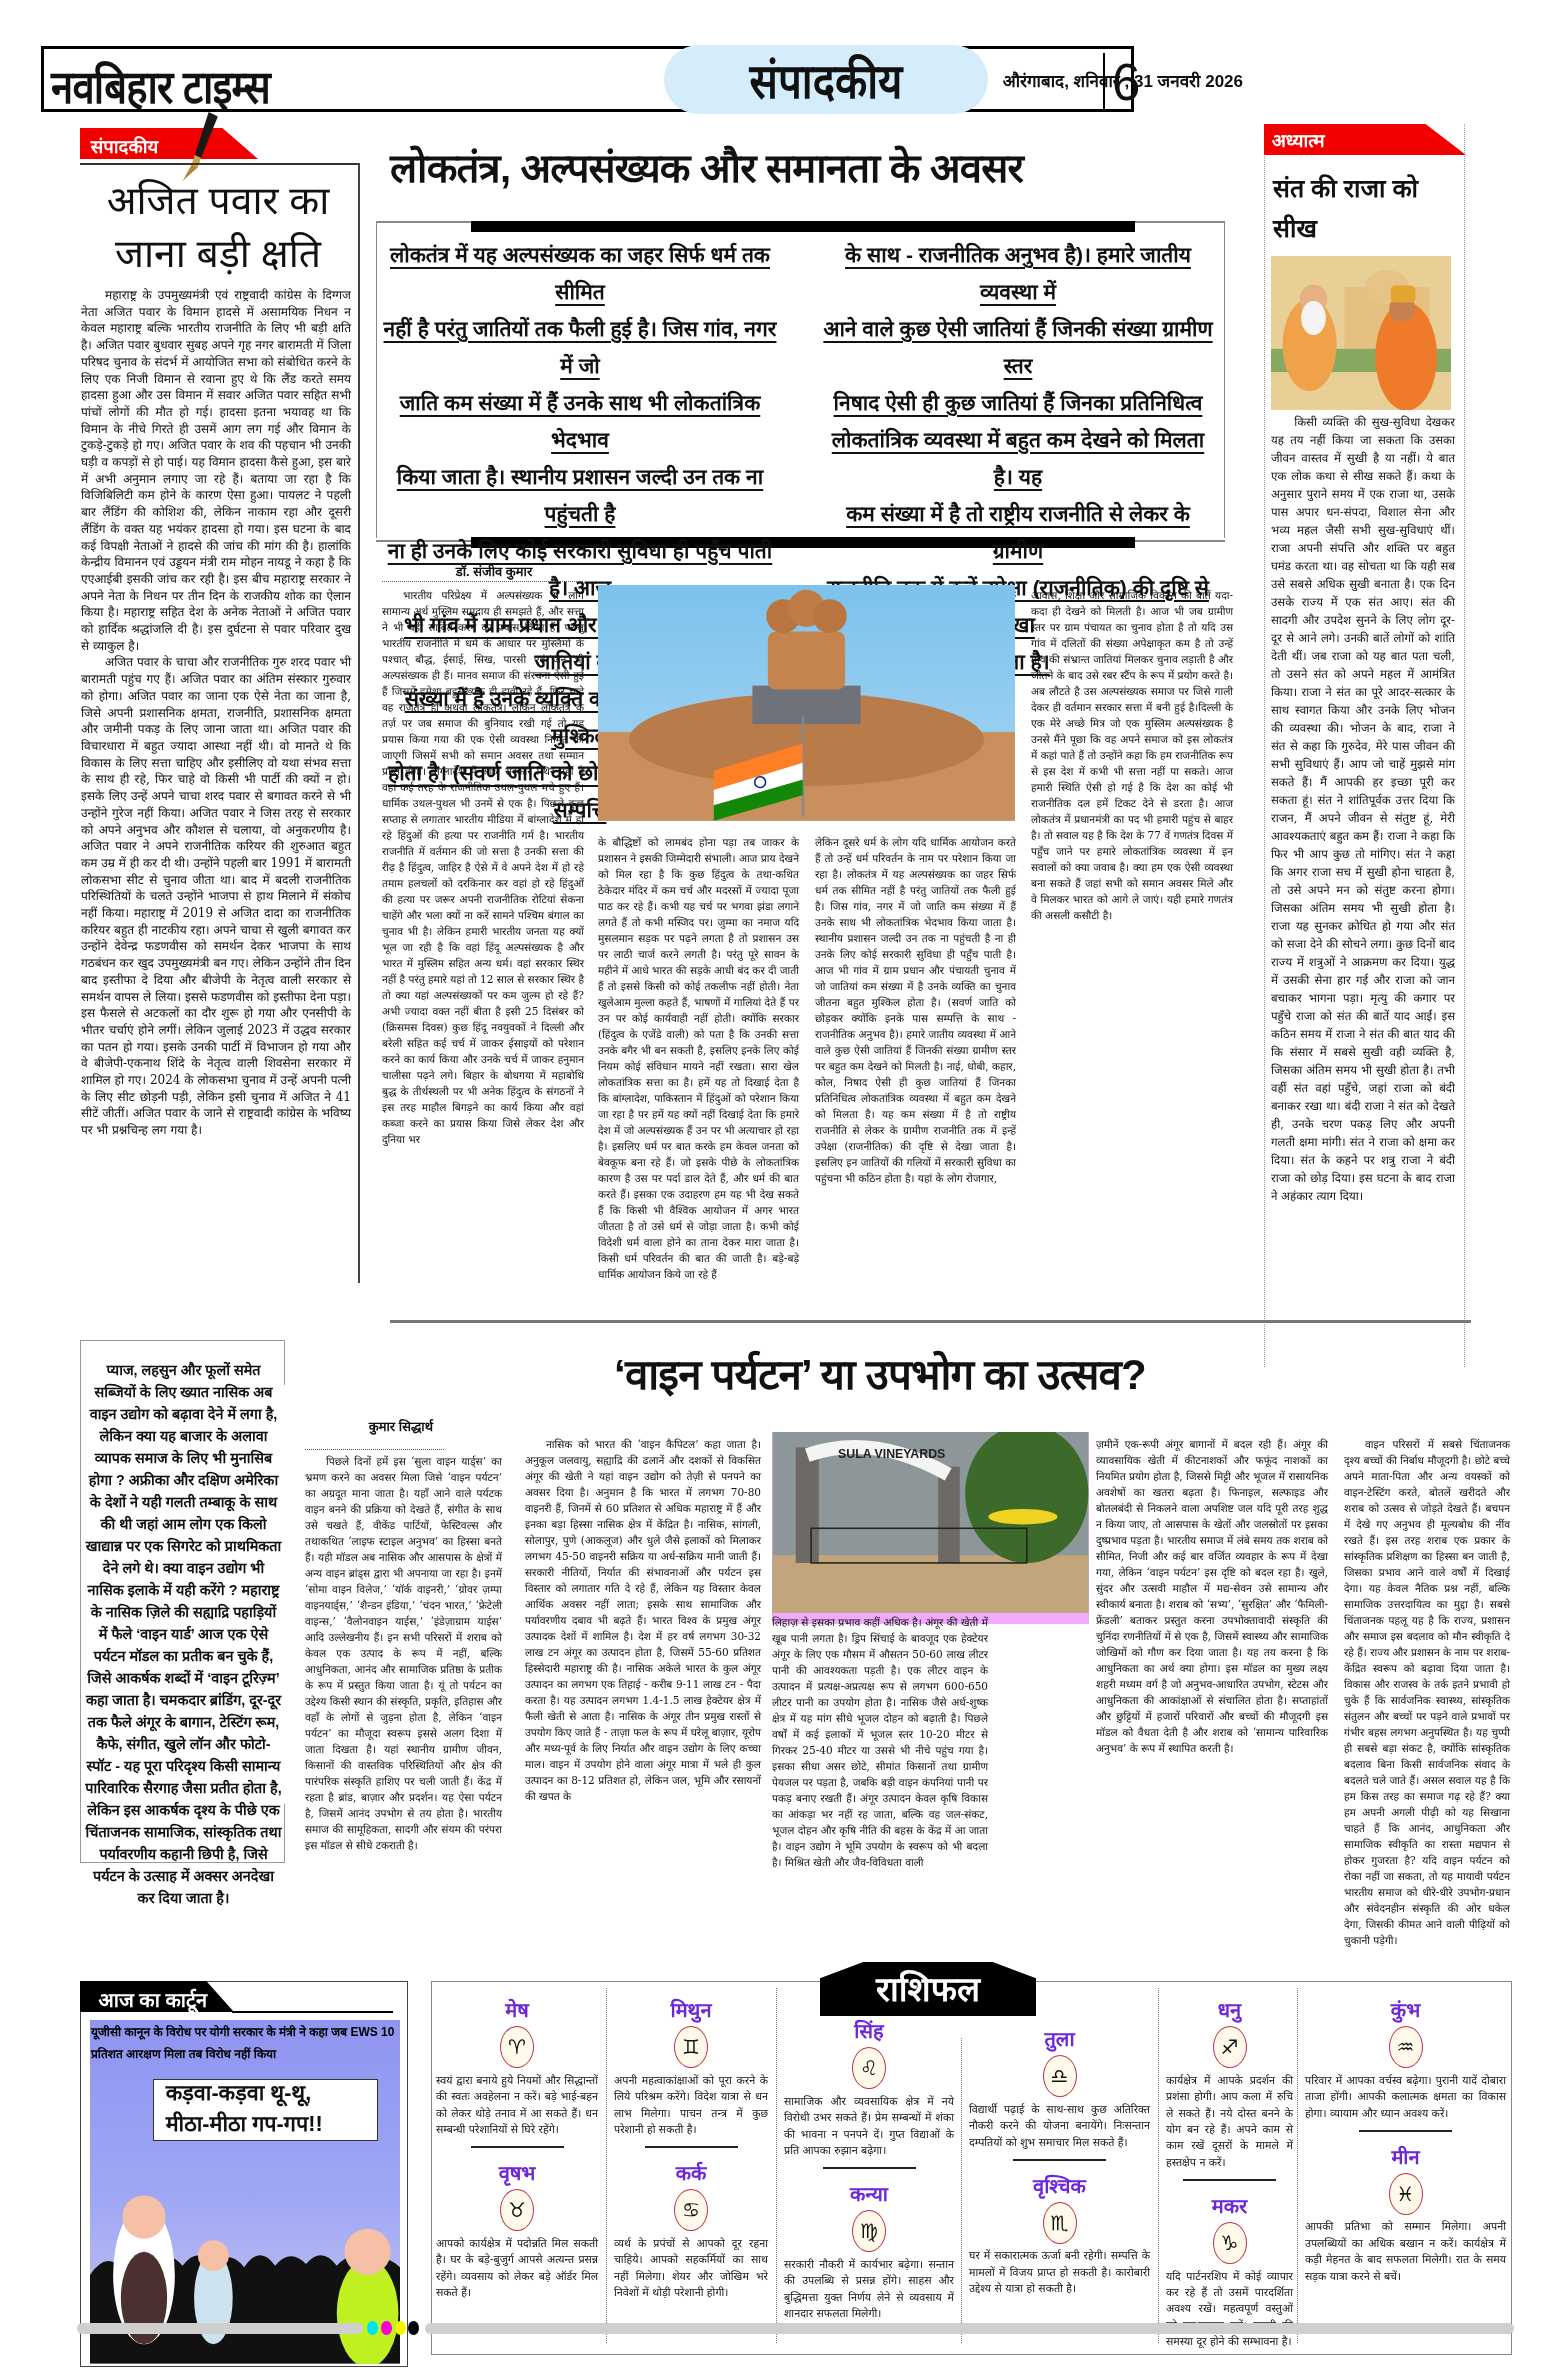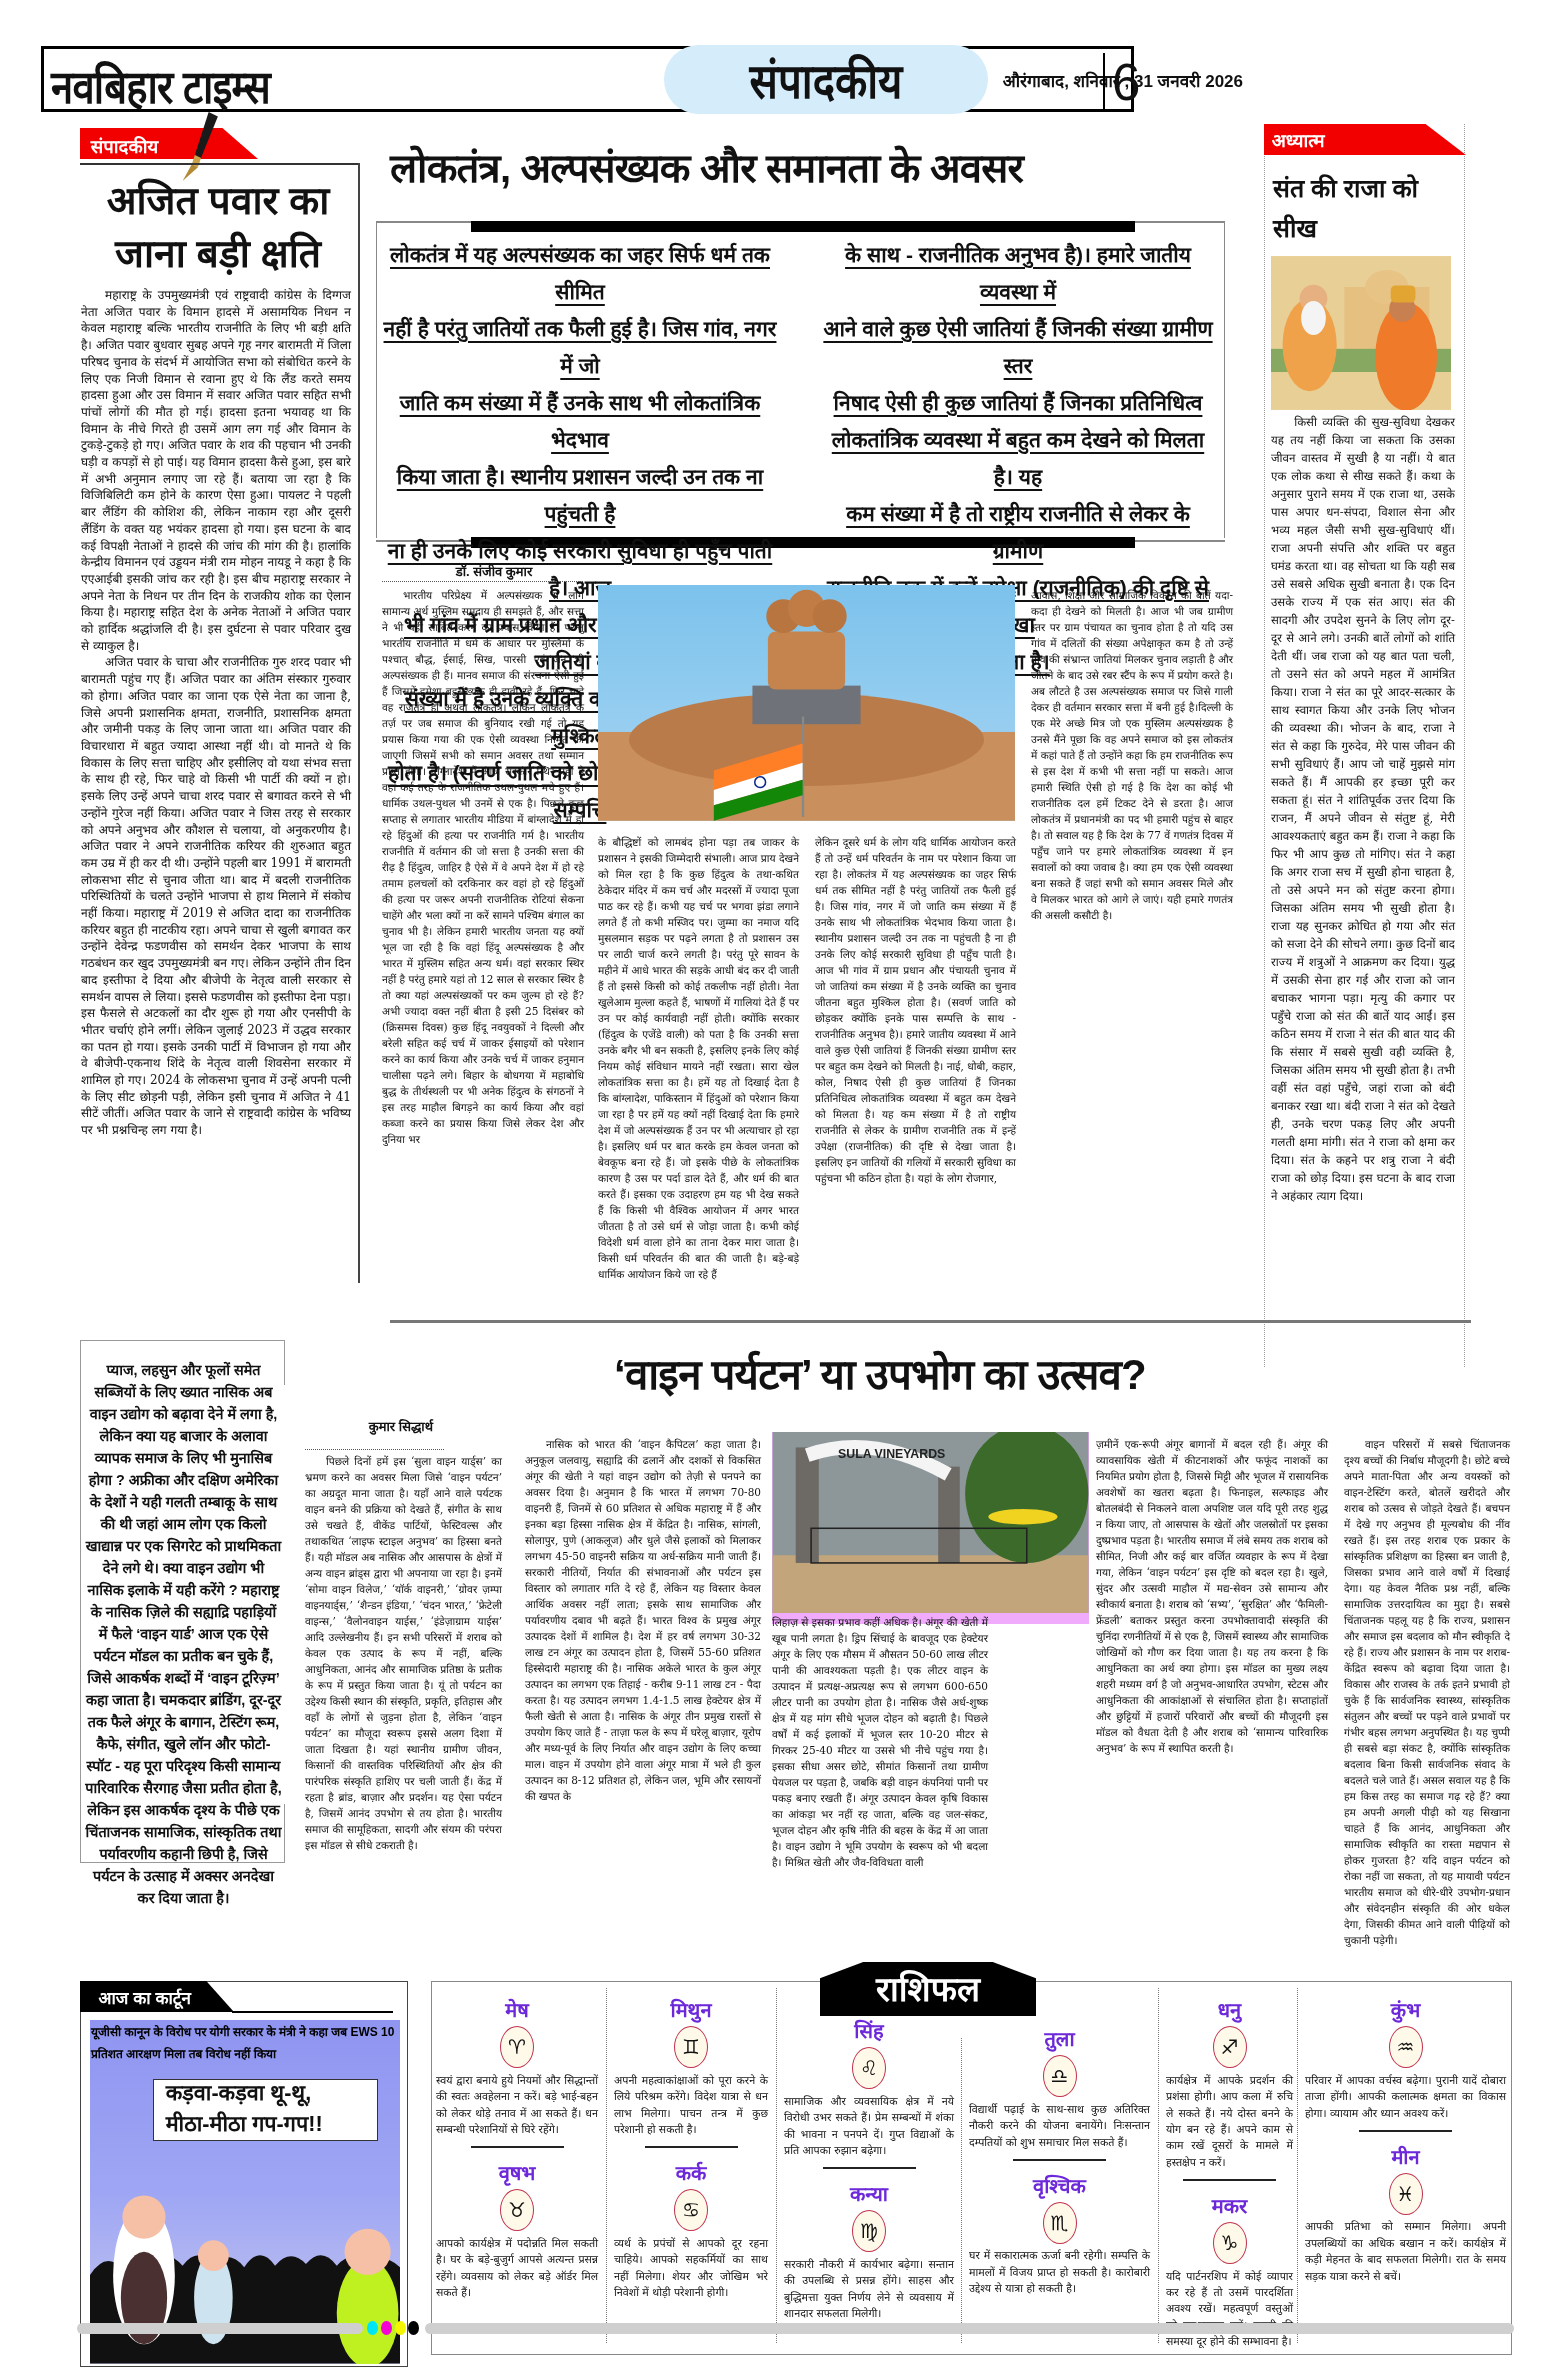--- a/index.html
+++ b/index.html
@@ -19,21 +19,21 @@
 
   
   .red-tag { background: #f20000; color: #fff; font-weight: 700; font-family: "Liberation Sans", sans-serif; clip-path: polygon(0 0, 80% 0, 100% 100%, 0 100%); padding: 3.1px 7.7px; }
   .black-tag { background: #000; color: #fff; font-weight: 700; font-family: "Liberation Sans", sans-serif; }
 
   
   #editorial-tag { left: 80px; top: 128px; width: 178px; height: 31px; font-size: 18.5px; padding: 4.6px 10.8px; }
   #pen-icon { left: 178px; top: 112px; width: 46px; height: 69px; }
   #editorial-rule { left: 80px; top: 163px; width: 278px; height: 1.5px; background: #333; }
   #editorial-vrule { left: 358px; top: 163px; width: 1.5px; height: 1120px; background: #444; }
-  #editorial-title { left: 85px; top: 174px; width: 266px; text-align: center; font-size: 39px; font-weight: 700; line-height: 53px; font-family: "Liberation Sans", sans-serif; }
+  #editorial-title { left: 85px; top: 174px; width: 266px; text-align: center; font-size: 39px; font-weight: 400; line-height: 53px; font-family: "Liberation Sans", sans-serif; }
   #editorial-body { left: 81px; top: 287px; width: 270px; font-size: 12px; line-height: 16.7px; text-align: justify; font-family: "DejaVu Serif", serif; }
   #editorial-body p { text-indent: 2em; }
 
   
   #main-headline { left: 390px; top: 139px; width: 849px; font-size: 40px; font-weight: 900; font-family: "Liberation Sans", sans-serif; letter-spacing: -0.8px; }
   #quote-box { left: 376px; top: 221px; width: 849px; height: 317px; border: 1.5px solid #888; border-top: none; border-bottom: none; }
   #quote-bar-top { left: 471px; top: 221px; width: 664px; height: 10.8px; background: #000; }
   #quote-bar-bottom { left: 471px; top: 537px; width: 664px; height: 10.8px; background: #000; }
   #quote-box-top { left: 376px; top: 221px; width: 95px; height: 1.5px; background: #888; }
   #quote-box-top2 { left: 1135px; top: 221px; width: 90px; height: 1.5px; background: #888; }
@@ -76,21 +76,21 @@
   #byline-2-rule { left: 305px; top: 1449px; width: 139px; border-bottom: 1.5px dotted #555; }
   #wine-col1 { left: 305px; top: 1453px; width: 197px; }
   #wine-col2 { left: 525px; top: 1436px; width: 239px; }
   #wine-col3 { left: 772px; top: 1614px; width: 216px; }
   #wine-col4 { left: 988px; top: 1622px; width: 220px; }
   #wine-col5 { left: 1220px; top: 1436px; width: 247px; }
   #photo-vineyard { left: 772px; top: 1432px; width: 317px; height: 192px; overflow: hidden; background: #f0abfc; }
 
   
   #cartoon-frame { left: 80px; top: 1981px; width: 328px; height: 386px; border: 1.5px solid #444; }
-  #cartoon-tag { left: 80px; top: 1981px; width: 154px; height: 31px; clip-path: polygon(0 0, 82% 0, 100% 100%, 0 100%); font-size: 17px; padding: 4.6px 18.5px; }
+  #cartoon-tag { left: 80px; top: 1981px; width: 154px; height: 31px; clip-path: polygon(0 0, 82% 0, 100% 100%, 0 100%); font-size: 20px; padding: 4.6px 18.5px; }
   #cartoon-tag-rule { left: 232px; top: 2011px; width: 161px; height: 1.5px; background: #000; }
   #cartoon-panel { left: 90px; top: 2020px; width: 310px; height: 344px; background: linear-gradient(#8f95f0 0%, #9ea6f4 50%, #c8c8ee 100%); overflow: hidden; }
   #cartoon-caption { left: 91px; top: 2022px; width: 307px; font-size: 12px; line-height: 21.6px; font-weight: 700; font-family: "Liberation Sans", sans-serif; color: #000; }
   #speech-bubble { left: 153px; top: 2079px; width: 225px; height: 62px; background: #fff; border: 1.5px solid #333; }
   #speech-text { left: 158px; top: 2077px; width: 219px; font-size: 21.6px; line-height: 31px; font-weight: 700; font-family: "Liberation Sans", sans-serif; padding-left: 7.7px; }
 
   
   #rashifal-frame { left: 431px; top: 1981px; width: 1081px; height: 374px; border: 1.5px solid #888; }
   #rashifal-tag { left: 820px; top: 1962px; width: 216px; height: 54px; font-size: 34px; text-align: center; line-height: 54px; clip-path: polygon(20% 0, 80% 0, 100% 30%, 100% 100%, 0 100%, 0 30%); }
   .rcol { position: absolute; top: 1992px; width: 170px; height: 355px; }

